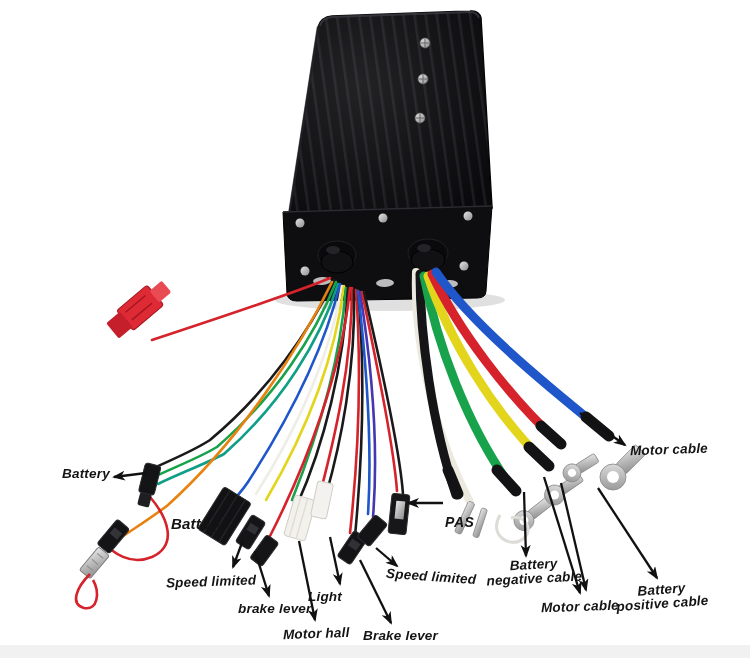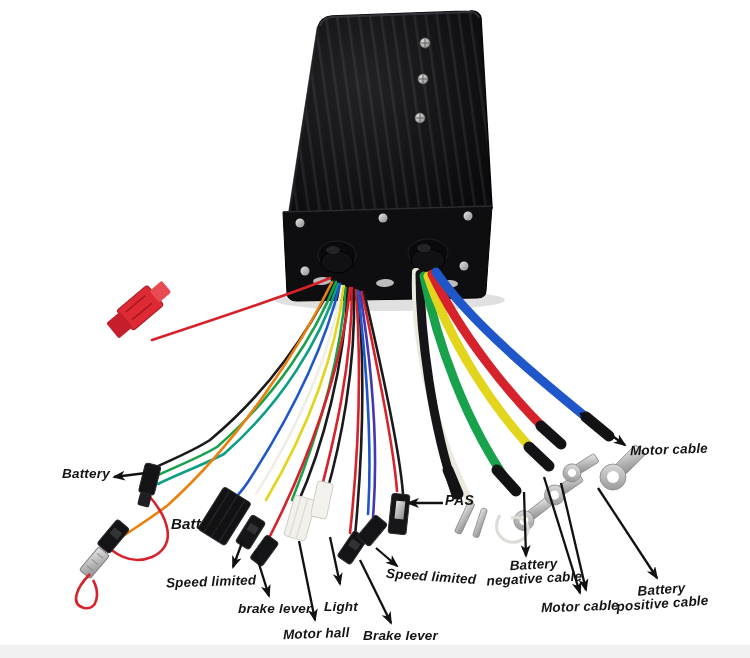--- a/index.html
+++ b/index.html
@@ -254,24 +254,24 @@
     <path d="M561,483 L586,590" marker-end="url(#ah)"></path>
     <path d="M598,488 L657,578" marker-end="url(#ah)"></path>
   </g>
 </svg>
 
 <div class="lbl" style="left:62px;top:467px;">Battery</div>
 <div class="lbl lbl-display" style="left:171px;top:516px;">Battery</div>
 <div class="lbl r-2" style="left:166px;top:575px;">Speed limited</div>
 <div class="lbl" style="left:238px;top:602px;">brake lever</div>
 <div class="lbl r-2" style="left:283px;top:627px;">Motor hall</div>
-<div class="lbl" style="left:324px;top:590px;margin-top:10px;">Light</div>
+<div class="lbl" style="left:308px;top:590px;">Light</div>
 <div class="lbl" style="left:363px;top:629px;">Brake lever</div>
 <div class="lbl rp4" style="left:386px;top:570px;">Speed limited</div>
-<div class="lbl lbl-pas" style="left:445px;top:493px;text-align:center;">PAS</div>
+<div class="lbl lbl-pas" style="left:445px;top:515px;text-align:center;">PAS</div>
 <div class="lbl r-2" style="left:630px;top:443px;">Motor cable</div>
 <div class="lbl two r-3" style="left:486px;top:558px;width:96px;">
   <span>Battery</span><br>
   <span>negative cable</span>
 </div>
 <div class="lbl r-2" style="left:541px;top:600px;">Motor cable</div>
 <div class="lbl two r-4" style="left:612px;top:583px;width:100px;">
   <span>Battery</span><br>
   <span>positive cable</span>
 </div>

